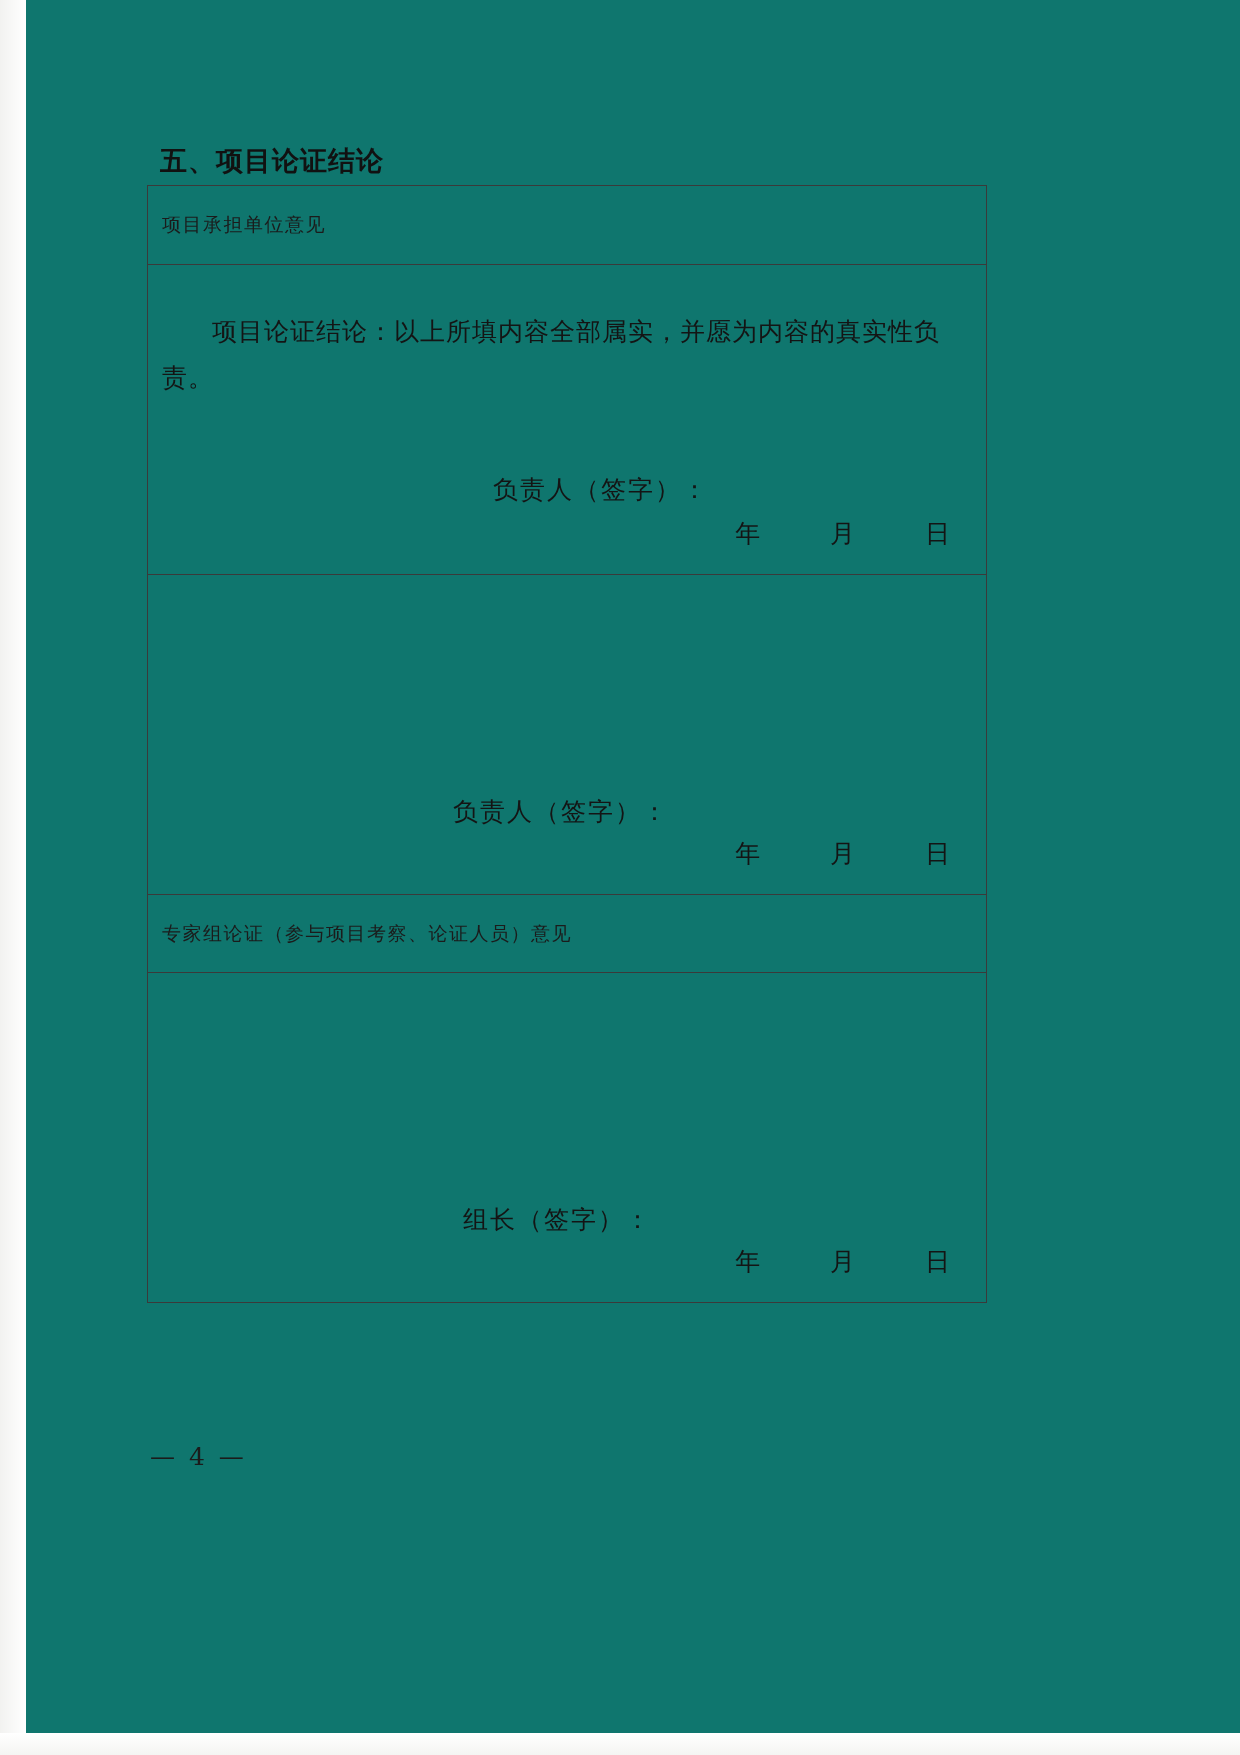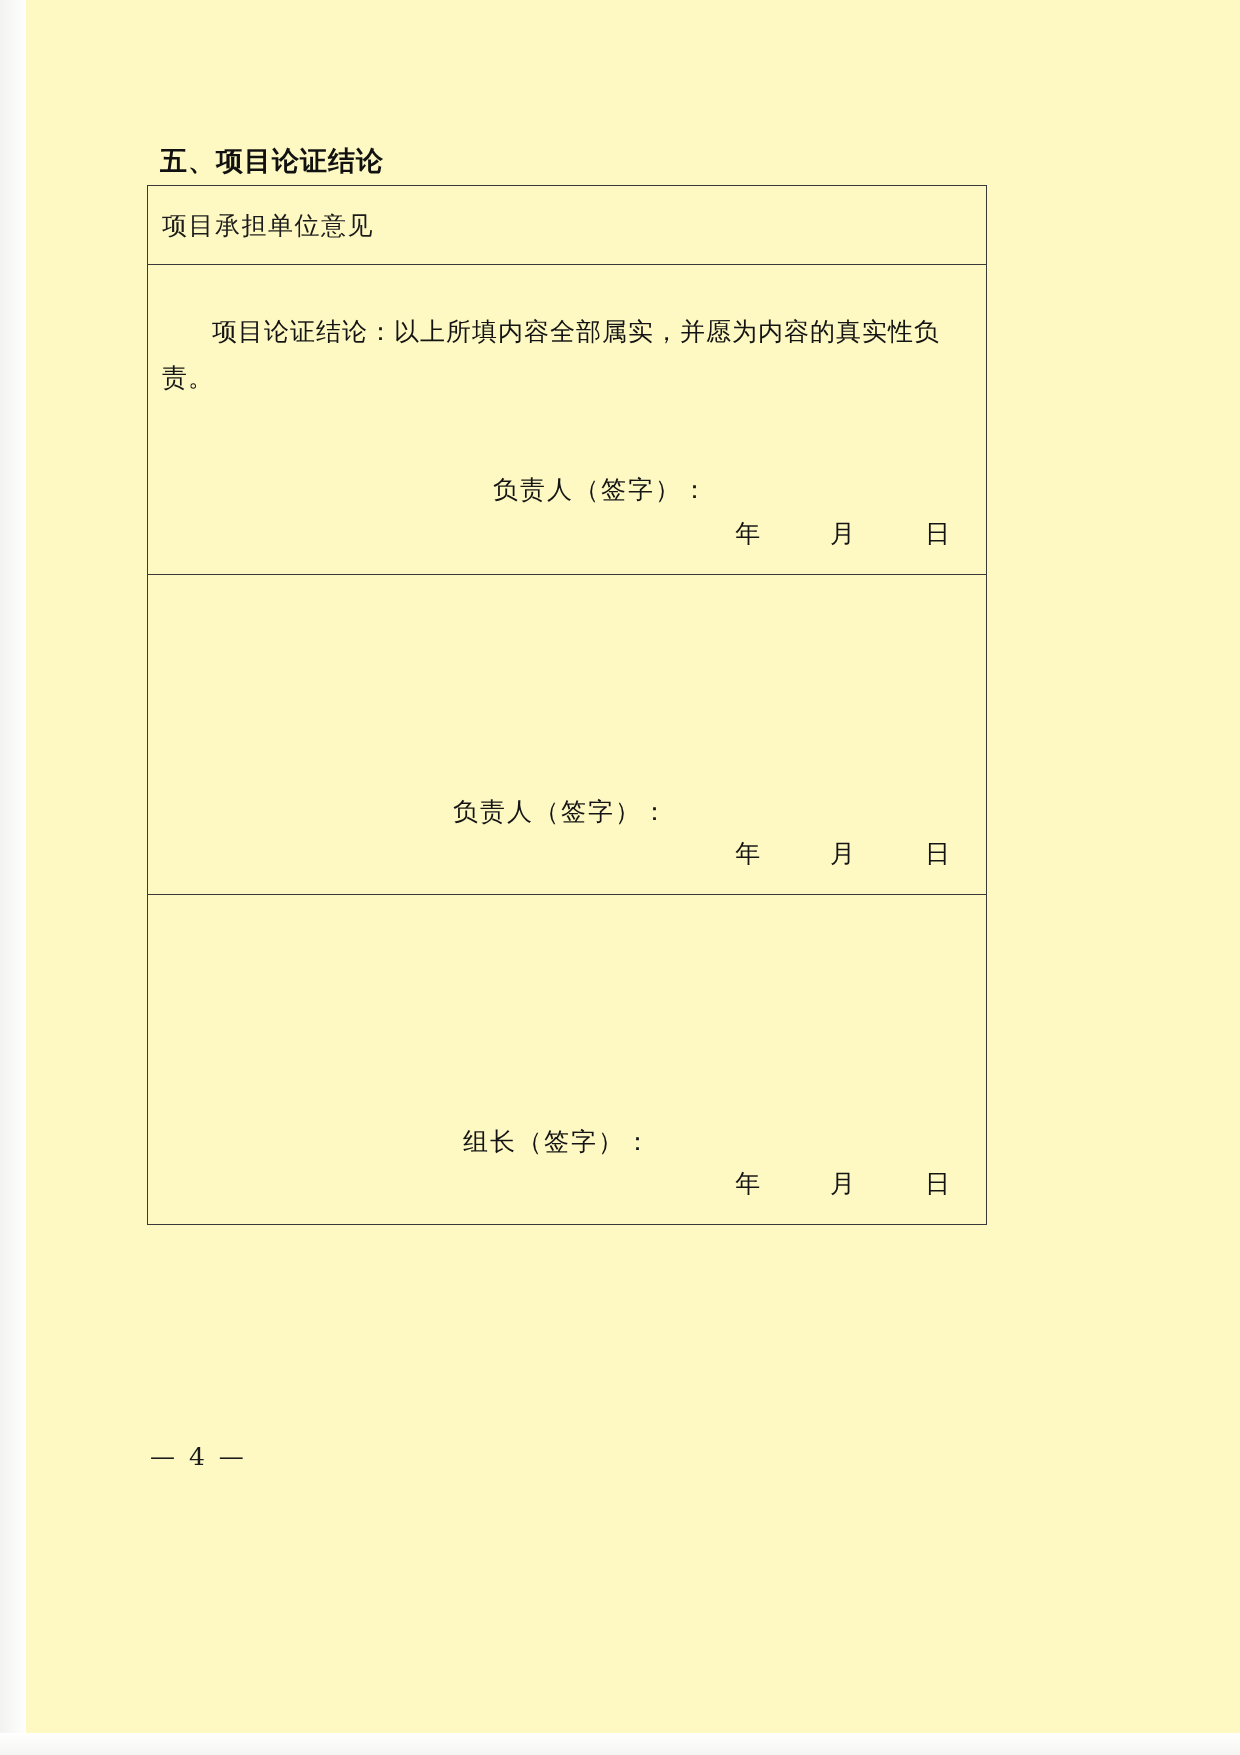--- a/index.html
+++ b/index.html
@@ -13,21 +13,21 @@
     font-family: "DejaVu Serif", "Liberation Serif", serif;
     color: #1a1a1a;
     position: relative;
     overflow: hidden;
   }
   .page {
     position: absolute;
     left: 0; top: 0;
     width: 1240px;
     height: 1755px;
-    background: #fef9c3;
+    background: #0f766e;
   }
   
   .scan-edge-left {
     position: absolute;
     left: 0; top: 0;
     width: 26px; height: 1755px;
     background: linear-gradient(to right, #f2f2f0, #ffffff);
     pointer-events: none;
   }
   .scan-edge-bottom {
@@ -67,21 +67,21 @@
     border-top: 1px solid #3a3a3a;
   }
   .header-row {
     height: 78px;
     display: flex;
     align-items: center;
     padding-left: 14px;
     box-sizing: border-box;
   }
   .header-text {
-    font-size: 25px;
+    font-size: 19px;
     letter-spacing: 1.5px;
     color: #1b1b1b;
     font-family: "DejaVu Serif", "Liberation Serif", serif;
   }
 
   .body-cell {
     position: relative;
     box-sizing: border-box;
     padding: 0;
   }
@@ -166,20 +166,23 @@
       <div class="signature sig-2">负责人（签字）：</div>
       <div class="date-line">
         <span>年</span>
         <span class="gap"></span>
         <span>月</span>
         <span class="gap"></span>
         <span>日</span>
       </div>
     </div>
 
+    <div class="row header-row">
+      <span class="header-text">专家组论证（参与项目考察、论证人员）意见</span>
+    </div>
 
     <div class="row body-cell body-3">
       <div class="signature sig-3">组长（签字）：</div>
       <div class="date-line">
         <span>年</span>
         <span class="gap"></span>
         <span>月</span>
         <span class="gap"></span>
         <span>日</span>
       </div>

